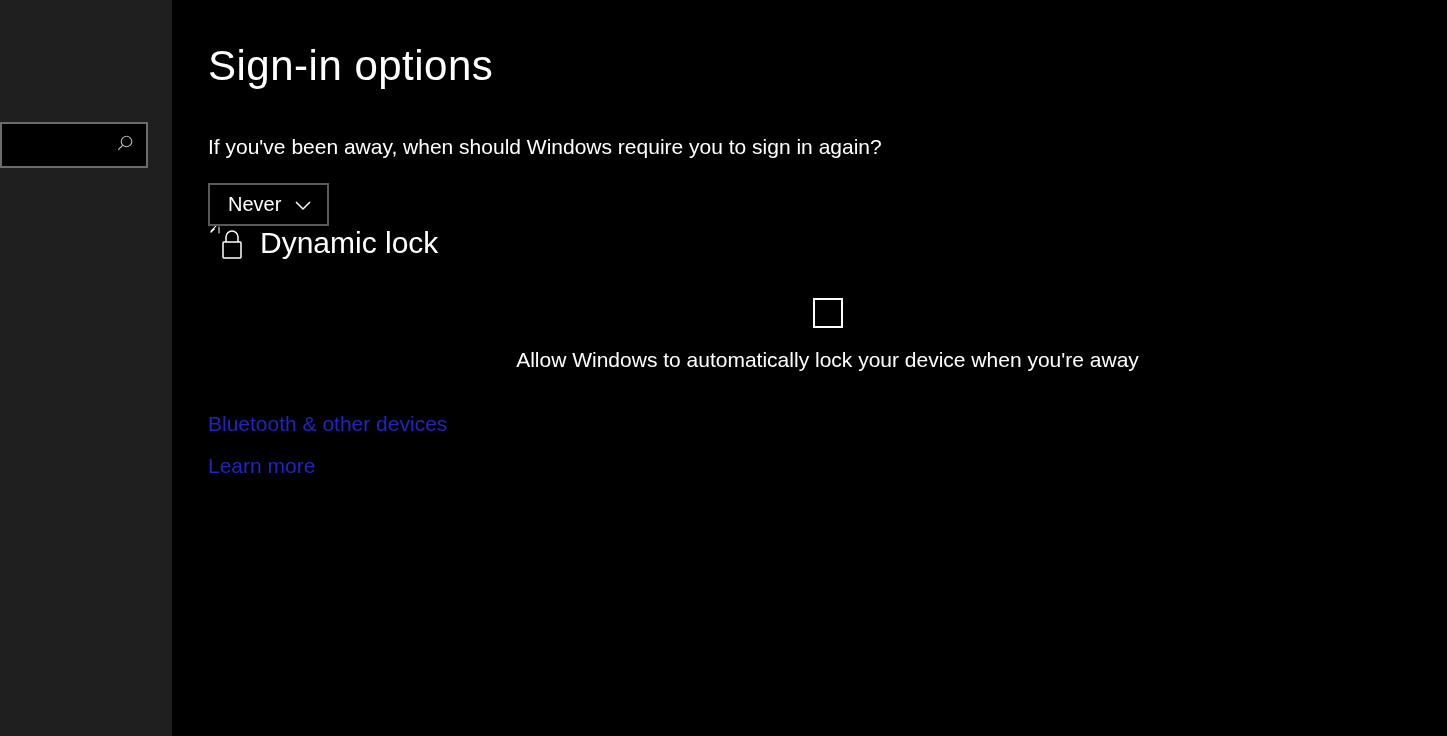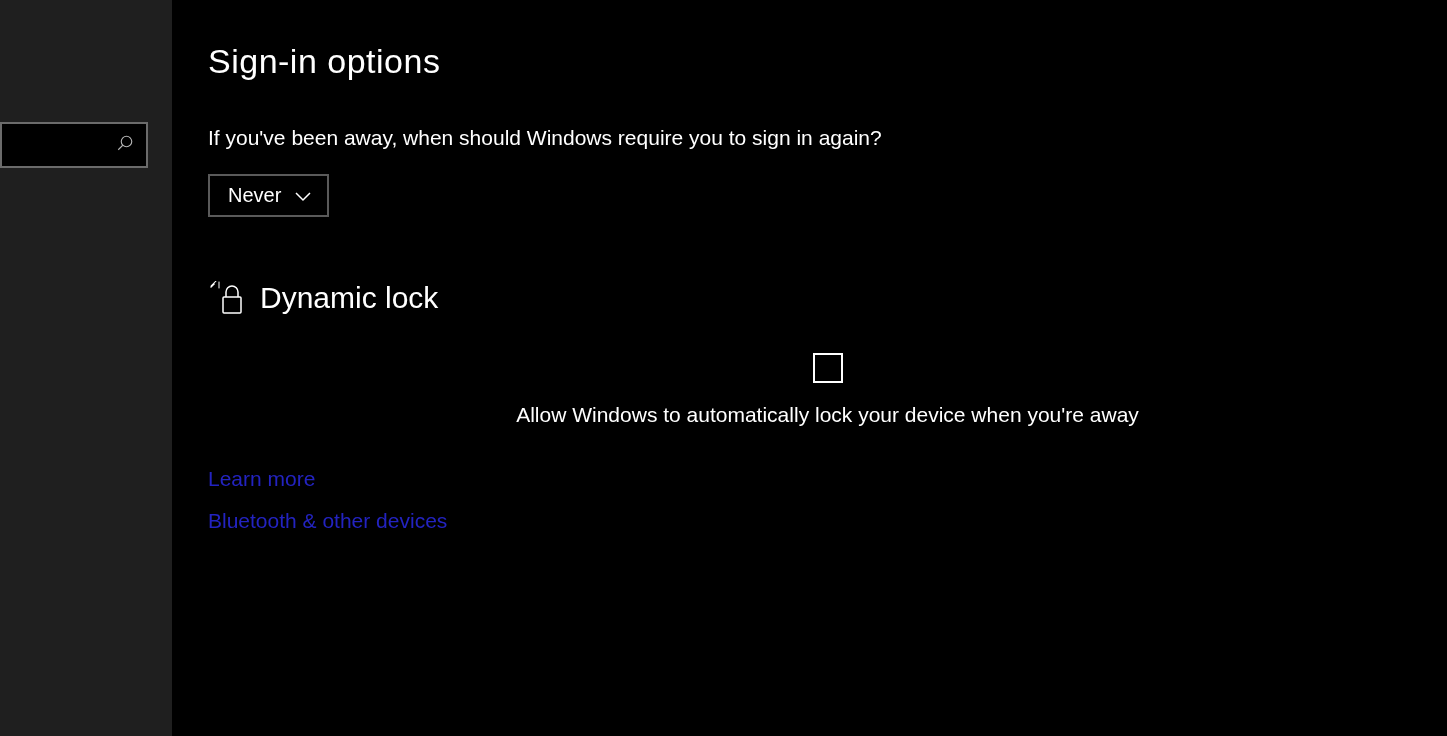--- a/index.html
+++ b/index.html
@@ -49,21 +49,21 @@
     }
 
     .content {
       flex: 1;
       background: #000000;
       padding-left: 36px;
       padding-top: 42px;
     }
 
     .page-title {
-      font-size: 34px;
+      font-size: 42px;
       font-weight: 300;
       letter-spacing: 0.5px;
       margin-bottom: 42px;
     }
 
     .section-title {
       font-size: 30px;
       font-weight: 400;
       margin-bottom: 30px;
     }
@@ -77,21 +77,20 @@
     }
 
     .select-box {
       display: inline-flex;
       align-items: flex-end;
       gap: 14px;
       border: 2px solid #5a5a5a;
       padding: 8px 16px 8px 18px;
       font-size: 20px;
       cursor: pointer;
-      margin-bottom: 64px;
     }
 
     .chevron-down svg {
       width: 16px;
       height: 10px;
       stroke: #ffffff;
       fill: none;
       stroke-width: 1.5;
     }
 
@@ -186,15 +185,15 @@
     </span>
     <h2 class="section-title">Dynamic lock</h2>
   </div>
 
 
   <div class="checkbox-row">
     <div class="checkbox"></div>
     <span class="checkbox-label">Allow Windows to automatically lock your device when you're away</span>
   </div>
 
+  <a class="link">Bluetooth &amp; other devices</a>
   <a class="link">Learn more</a>
-  <a class="link">Bluetooth &amp; other devices</a>
 </div>
 
 </body></html>

